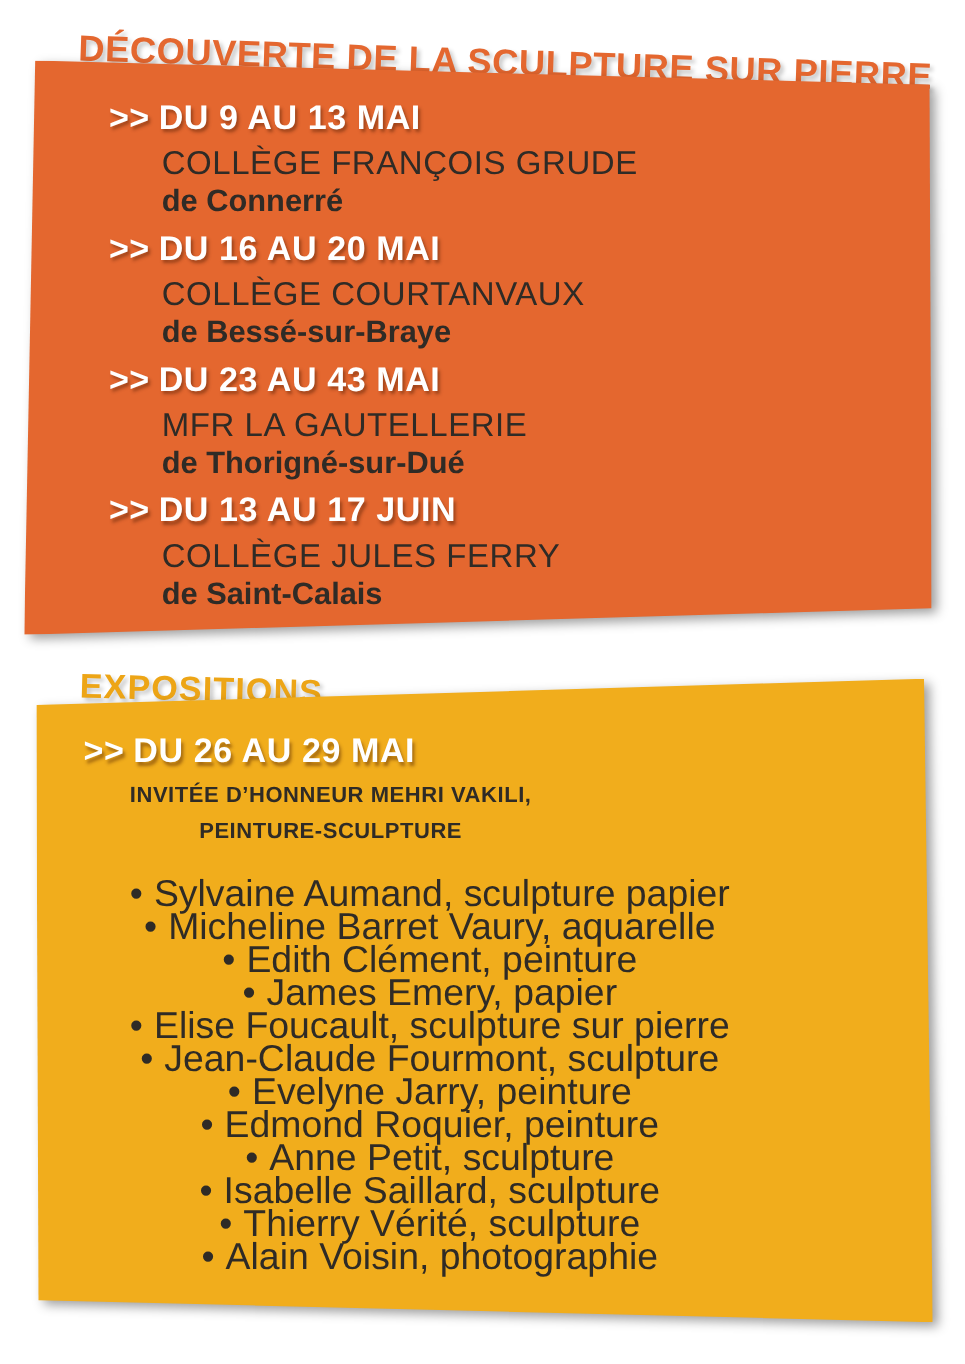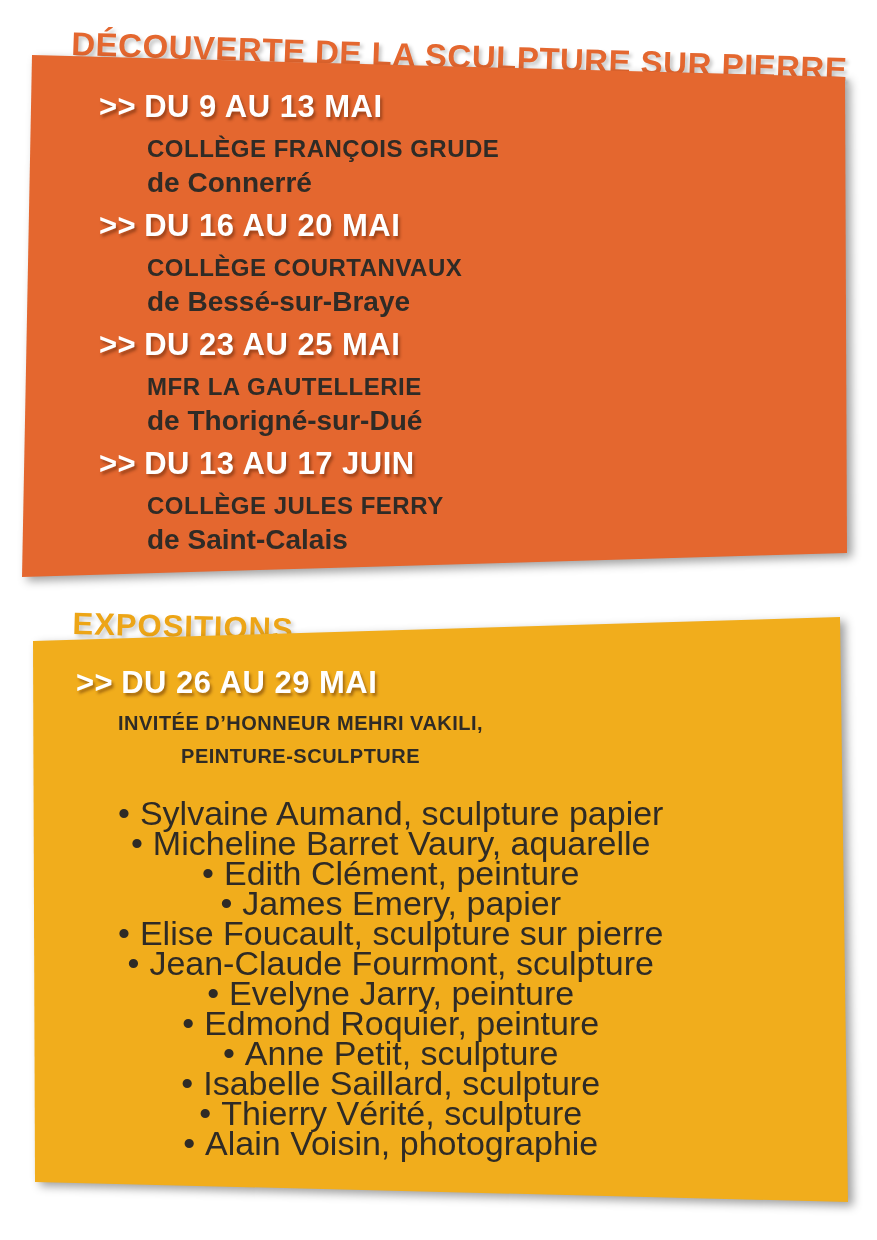--- a/index.html
+++ b/index.html
@@ -46,21 +46,21 @@
   .date-line{
     font-size:31px;font-weight:700;letter-spacing:.5px;line-height:38px;
     color:var(--white-text);white-space:nowrap;
     text-shadow:2px 3px 3px rgba(70,25,0,.45);
   }
   .date-line .marker{margin-right:8px;}
   
   .sessions{position:absolute;left:50px;top:33px;margin-left:27px;}
   .session{margin-bottom:9px;}
   .session .place{
-    margin:7px 0 0 48px;font-size:24px;font-weight:700;letter-spacing:.5px;
+    margin:7px 0 0 48px;font-size:30px;font-weight:400;letter-spacing:.5px;
     line-height:31px;color:var(--dark-text);white-space:nowrap;
   }
   .session .town{
     margin:3px 0 0 48px;font-size:28px;font-weight:700;
     line-height:31px;color:var(--dark-text);white-space:nowrap;
   }
   
   .expo-date{position:absolute;left:43px;top:47px;}
   .guest{
     position:absolute;left:85px;top:90px;font-size:20px;font-weight:700;
@@ -93,21 +93,21 @@
         <div class="session">
           <div class="date-line">
             <span class="marker">&gt;&gt;</span><span>DU 16 AU 20 MAI</span>
           </div>
           <div class="place">COLLÈGE COURTANVAUX</div>
           <div class="town">de Bessé-sur-Braye</div>
         </div>
 
         <div class="session">
           <div class="date-line">
-            <span class="marker">&gt;&gt;</span><span>DU 23 AU 25 MAI</span>
+            <span class="marker">&gt;&gt;</span><span>DU 23 AU 43 MAI</span>
           </div>
           <div class="place">MFR LA GAUTELLERIE</div>
           <div class="town">de Thorigné-sur-Dué</div>
         </div>
 
         <div class="session">
           <div class="date-line">
             <span class="marker">&gt;&gt;</span><span>DU 13 AU 17 JUIN</span>
           </div>
           <div class="place">COLLÈGE JULES FERRY</div>

